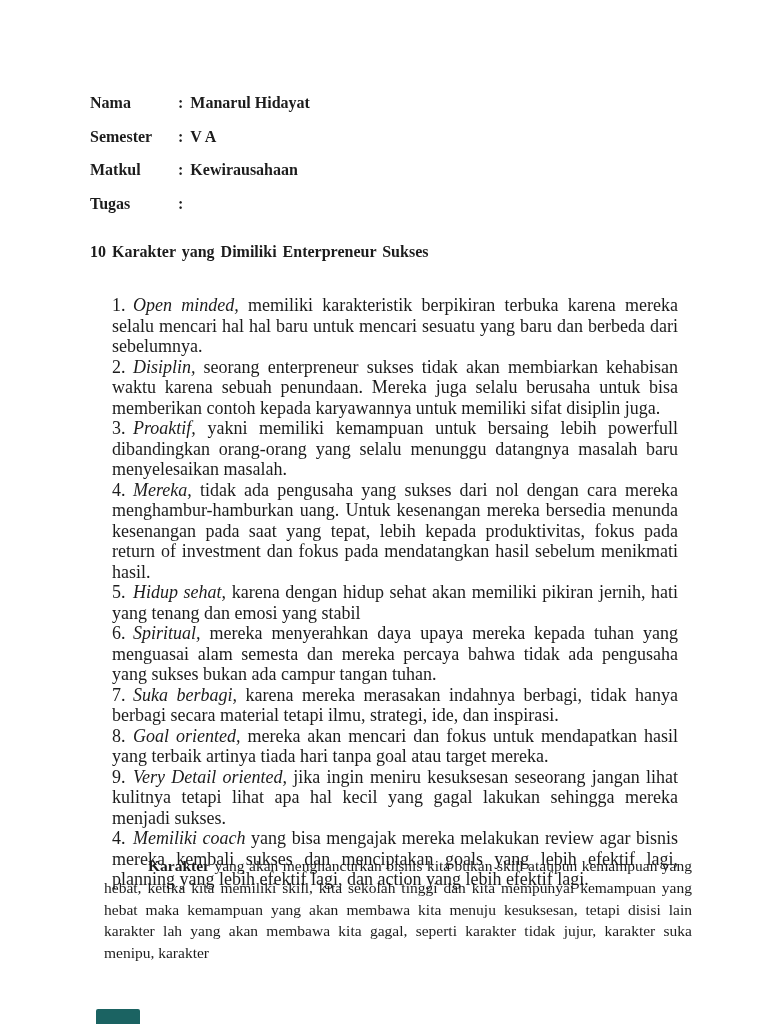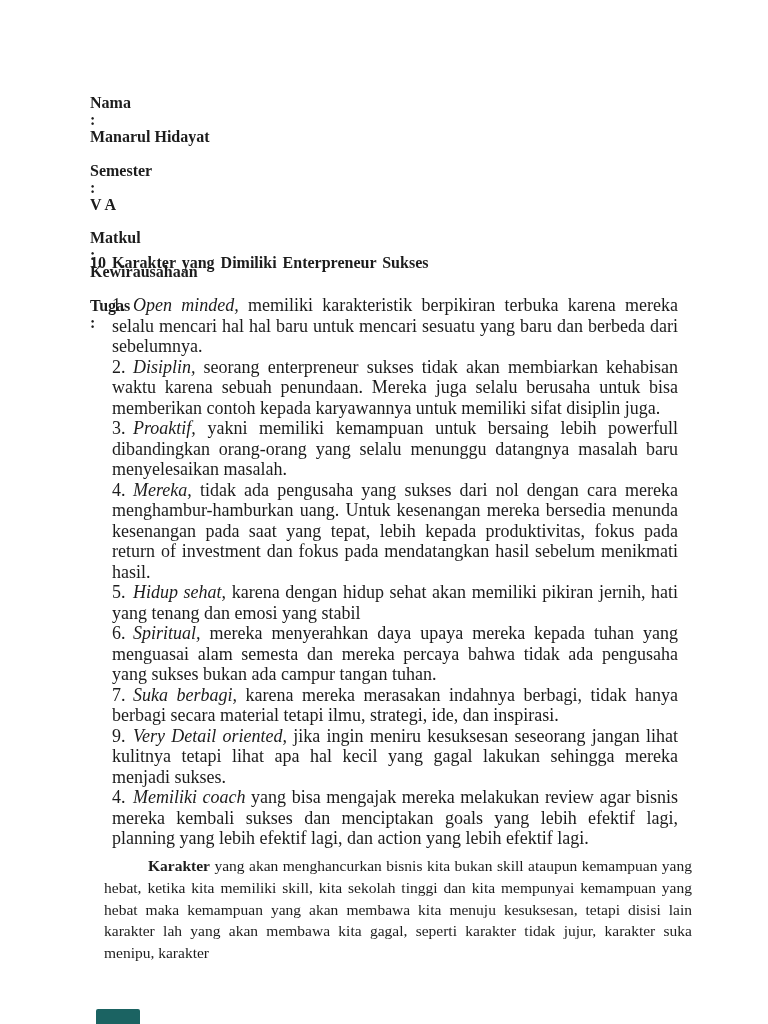--- a/index.html
+++ b/index.html
@@ -26,35 +26,34 @@
     left: 90px;
     top: 94px;
   }
   .meta-row {
     display: flex;
     font-weight: bold;
     font-size: 16px;
     line-height: 17px;
     margin-bottom: 16.5px;
     white-space: nowrap;
-    flex-direction: column;
   }
   .meta-label {
     display: inline-block;
     width: 88px;
   }
   .meta-colon {
     display: inline-block;
     margin-right: 7px;
   }
   
   .doc-title {
     position: absolute;
     left: 90px;
-    top: 253px;
+    top: 242px;
     margin: 0;
     font-size: 16px;
     font-weight: bold;
     line-height: 20px;
     word-spacing: 2px;
   }
   
   .char-list {
     position: absolute;
     left: 112px;
@@ -145,20 +144,23 @@
     <div class="char-item">
       <span class="char-num">5.</span><span class="char-lead">Hidup sehat,</span><span class="char-text"> karena dengan hidup sehat akan memiliki pikiran jernih, hati yang tenang dan emosi yang stabil</span>
     </div>
     <div class="char-item">
       <span class="char-num">6.</span><span class="char-lead">Spiritual,</span><span class="char-text"> mereka menyerahkan daya upaya mereka kepada tuhan yang menguasai alam semesta dan mereka percaya bahwa tidak ada pengusaha yang sukses bukan ada campur tangan tuhan.</span>
     </div>
     <div class="char-item">
       <span class="char-num">7.</span><span class="char-lead">Suka berbagi,</span><span class="char-text"> karena mereka merasakan indahnya berbagi, tidak hanya berbagi secara material tetapi ilmu, strategi, ide, dan inspirasi.</span>
     </div>
     <div class="char-item">
+      <span class="char-num">8.</span><span class="char-lead">Goal oriented,</span><span class="char-text"> mereka akan mencari dan fokus untuk mendapatkan hasil yang terbaik artinya tiada hari tanpa goal atau target mereka.</span>
+    </div>
+    <div class="char-item">
       <span class="char-num">9.</span><span class="char-lead">Very Detail oriented,</span><span class="char-text"> jika ingin meniru kesuksesan seseorang jangan lihat kulitnya tetapi lihat apa hal kecil yang gagal lakukan sehingga mereka menjadi sukses.</span>
     </div>
     <div class="char-item">
       <span class="char-num">4.</span><span class="char-lead">Memiliki coach</span><span class="char-text"> yang bisa mengajak mereka melakukan review agar bisnis mereka kembali sukses dan menciptakan goals yang lebih efektif lagi, planning yang lebih efektif lagi, dan action yang lebih efektif lagi.</span>
     </div>
   </div>
 
   <p class="closing">
     <b>Karakter</b><span> yang akan menghancurkan bisnis kita bukan skill ataupun kemampuan yang hebat, ketika kita memiliki skill, kita sekolah tinggi dan kita mempunyai kemampuan yang hebat maka kemampuan yang akan membawa kita menuju kesuksesan, tetapi disisi lain karakter lah yang akan membawa kita gagal, seperti karakter tidak jujur, karakter suka menipu, karakter</span>
   </p>

